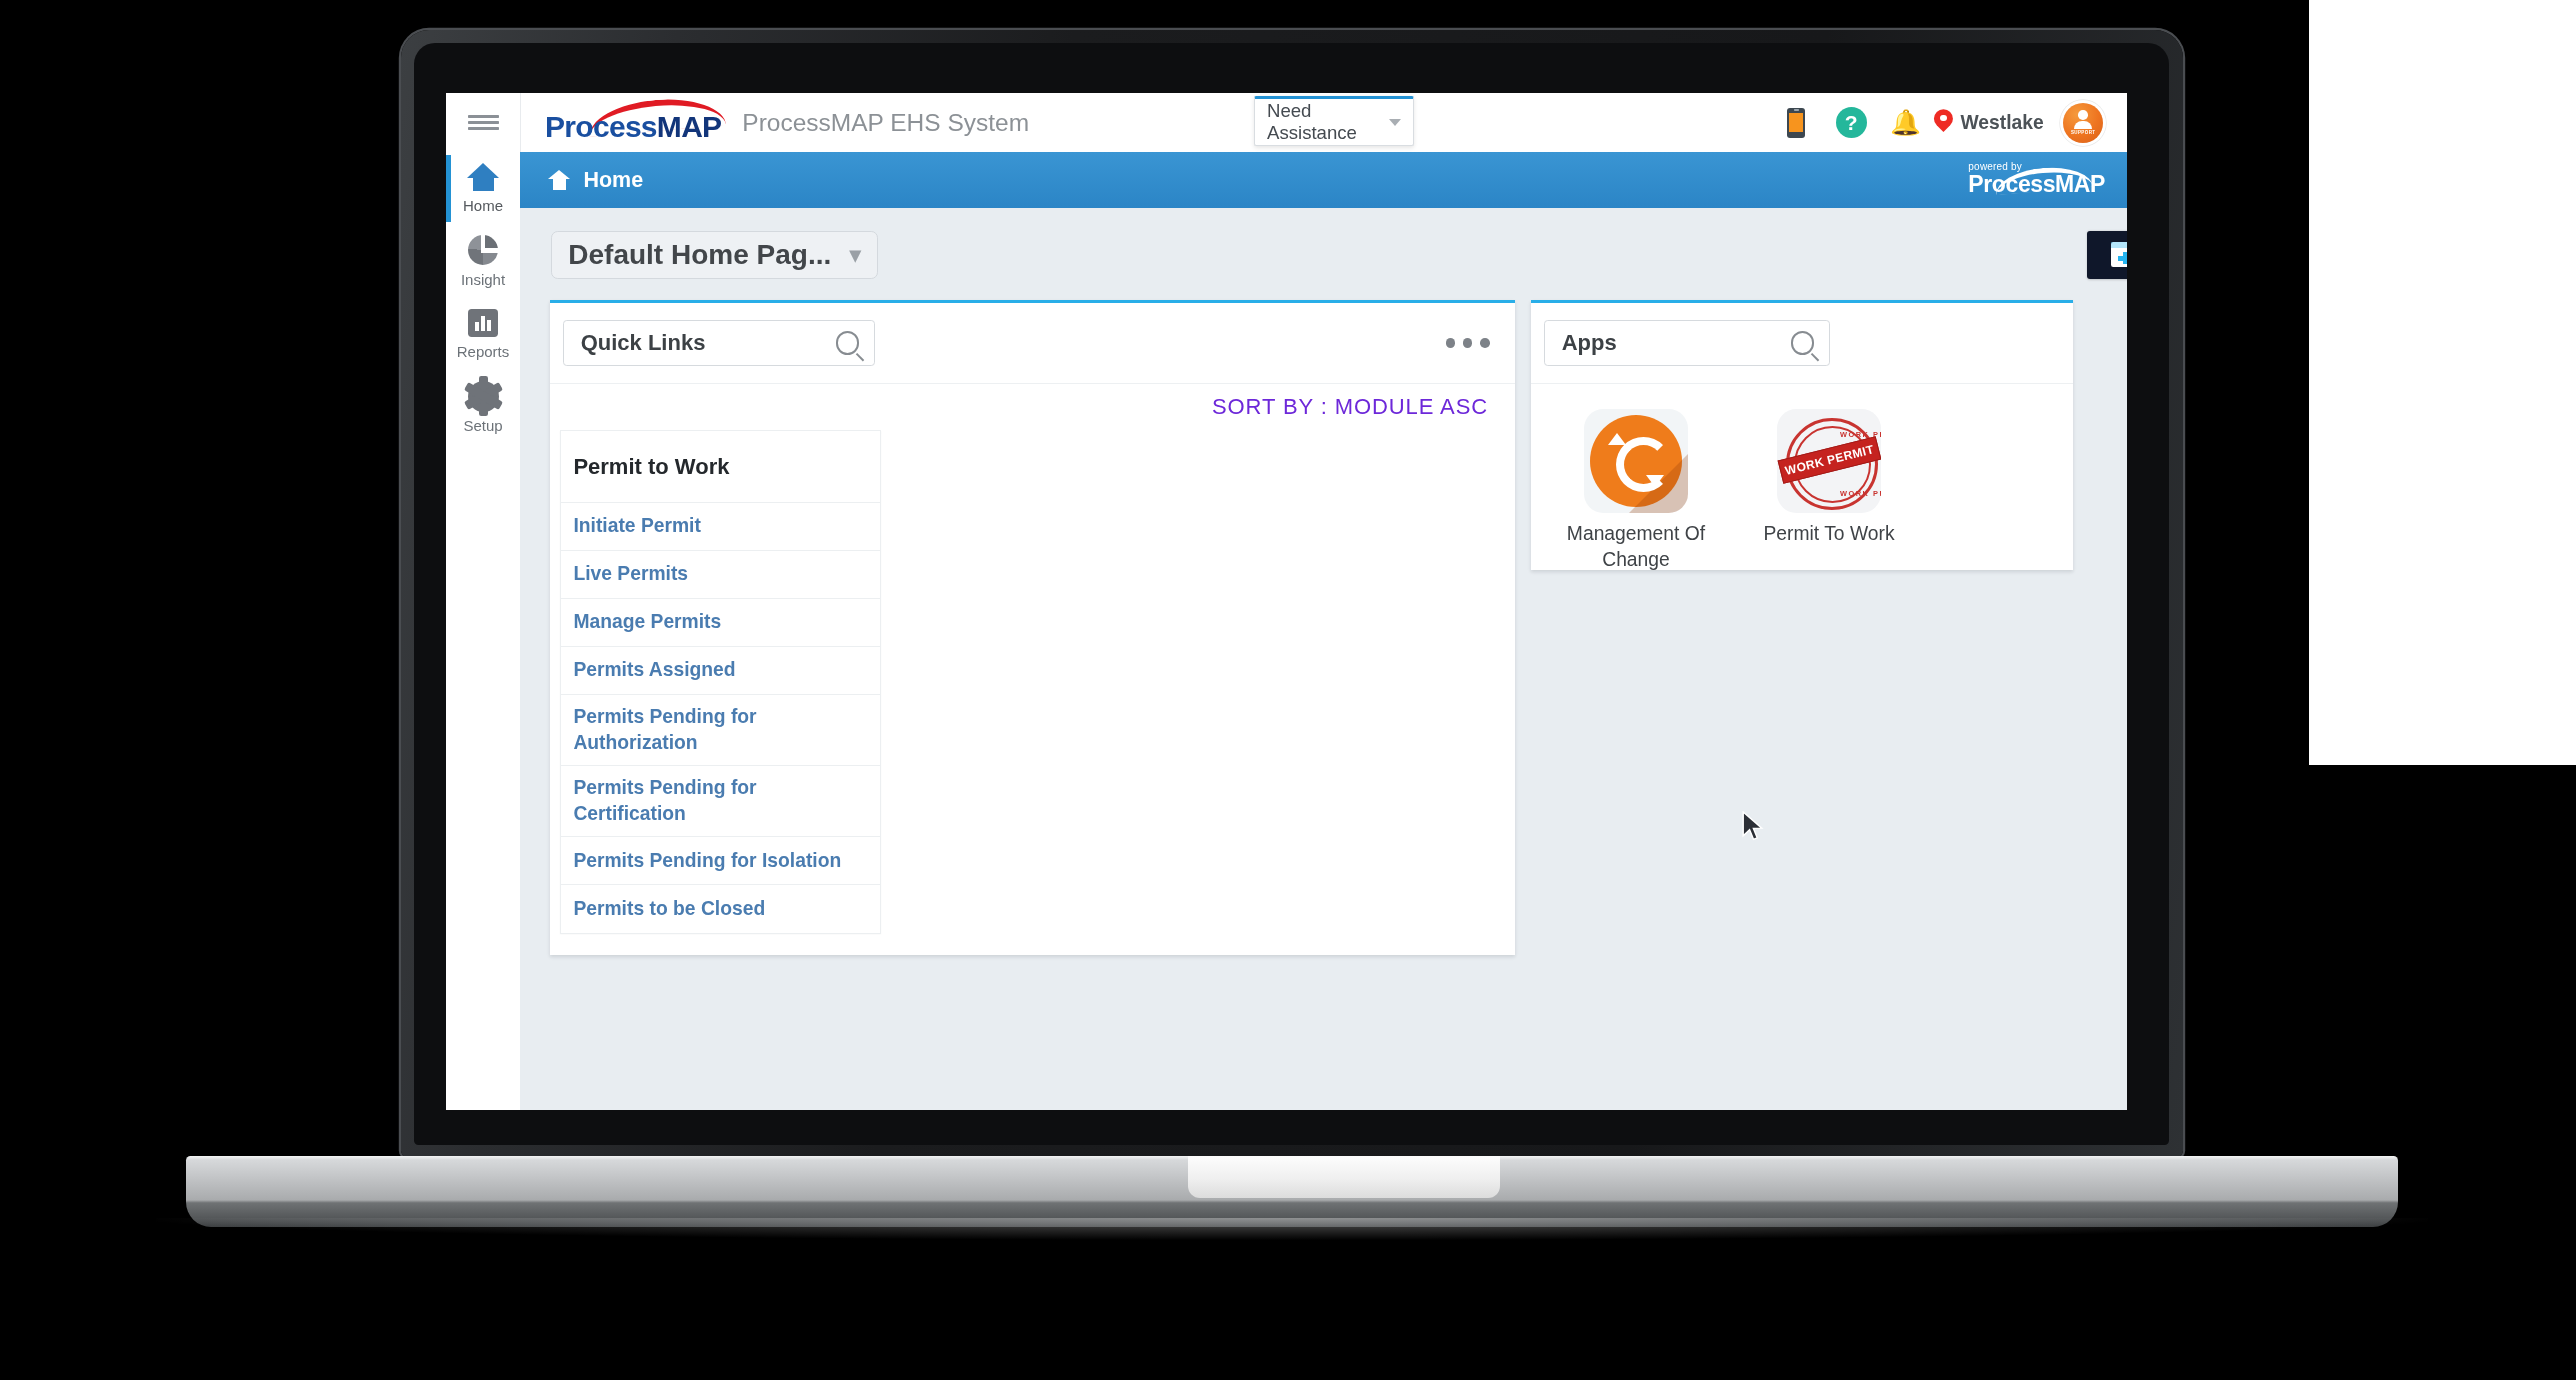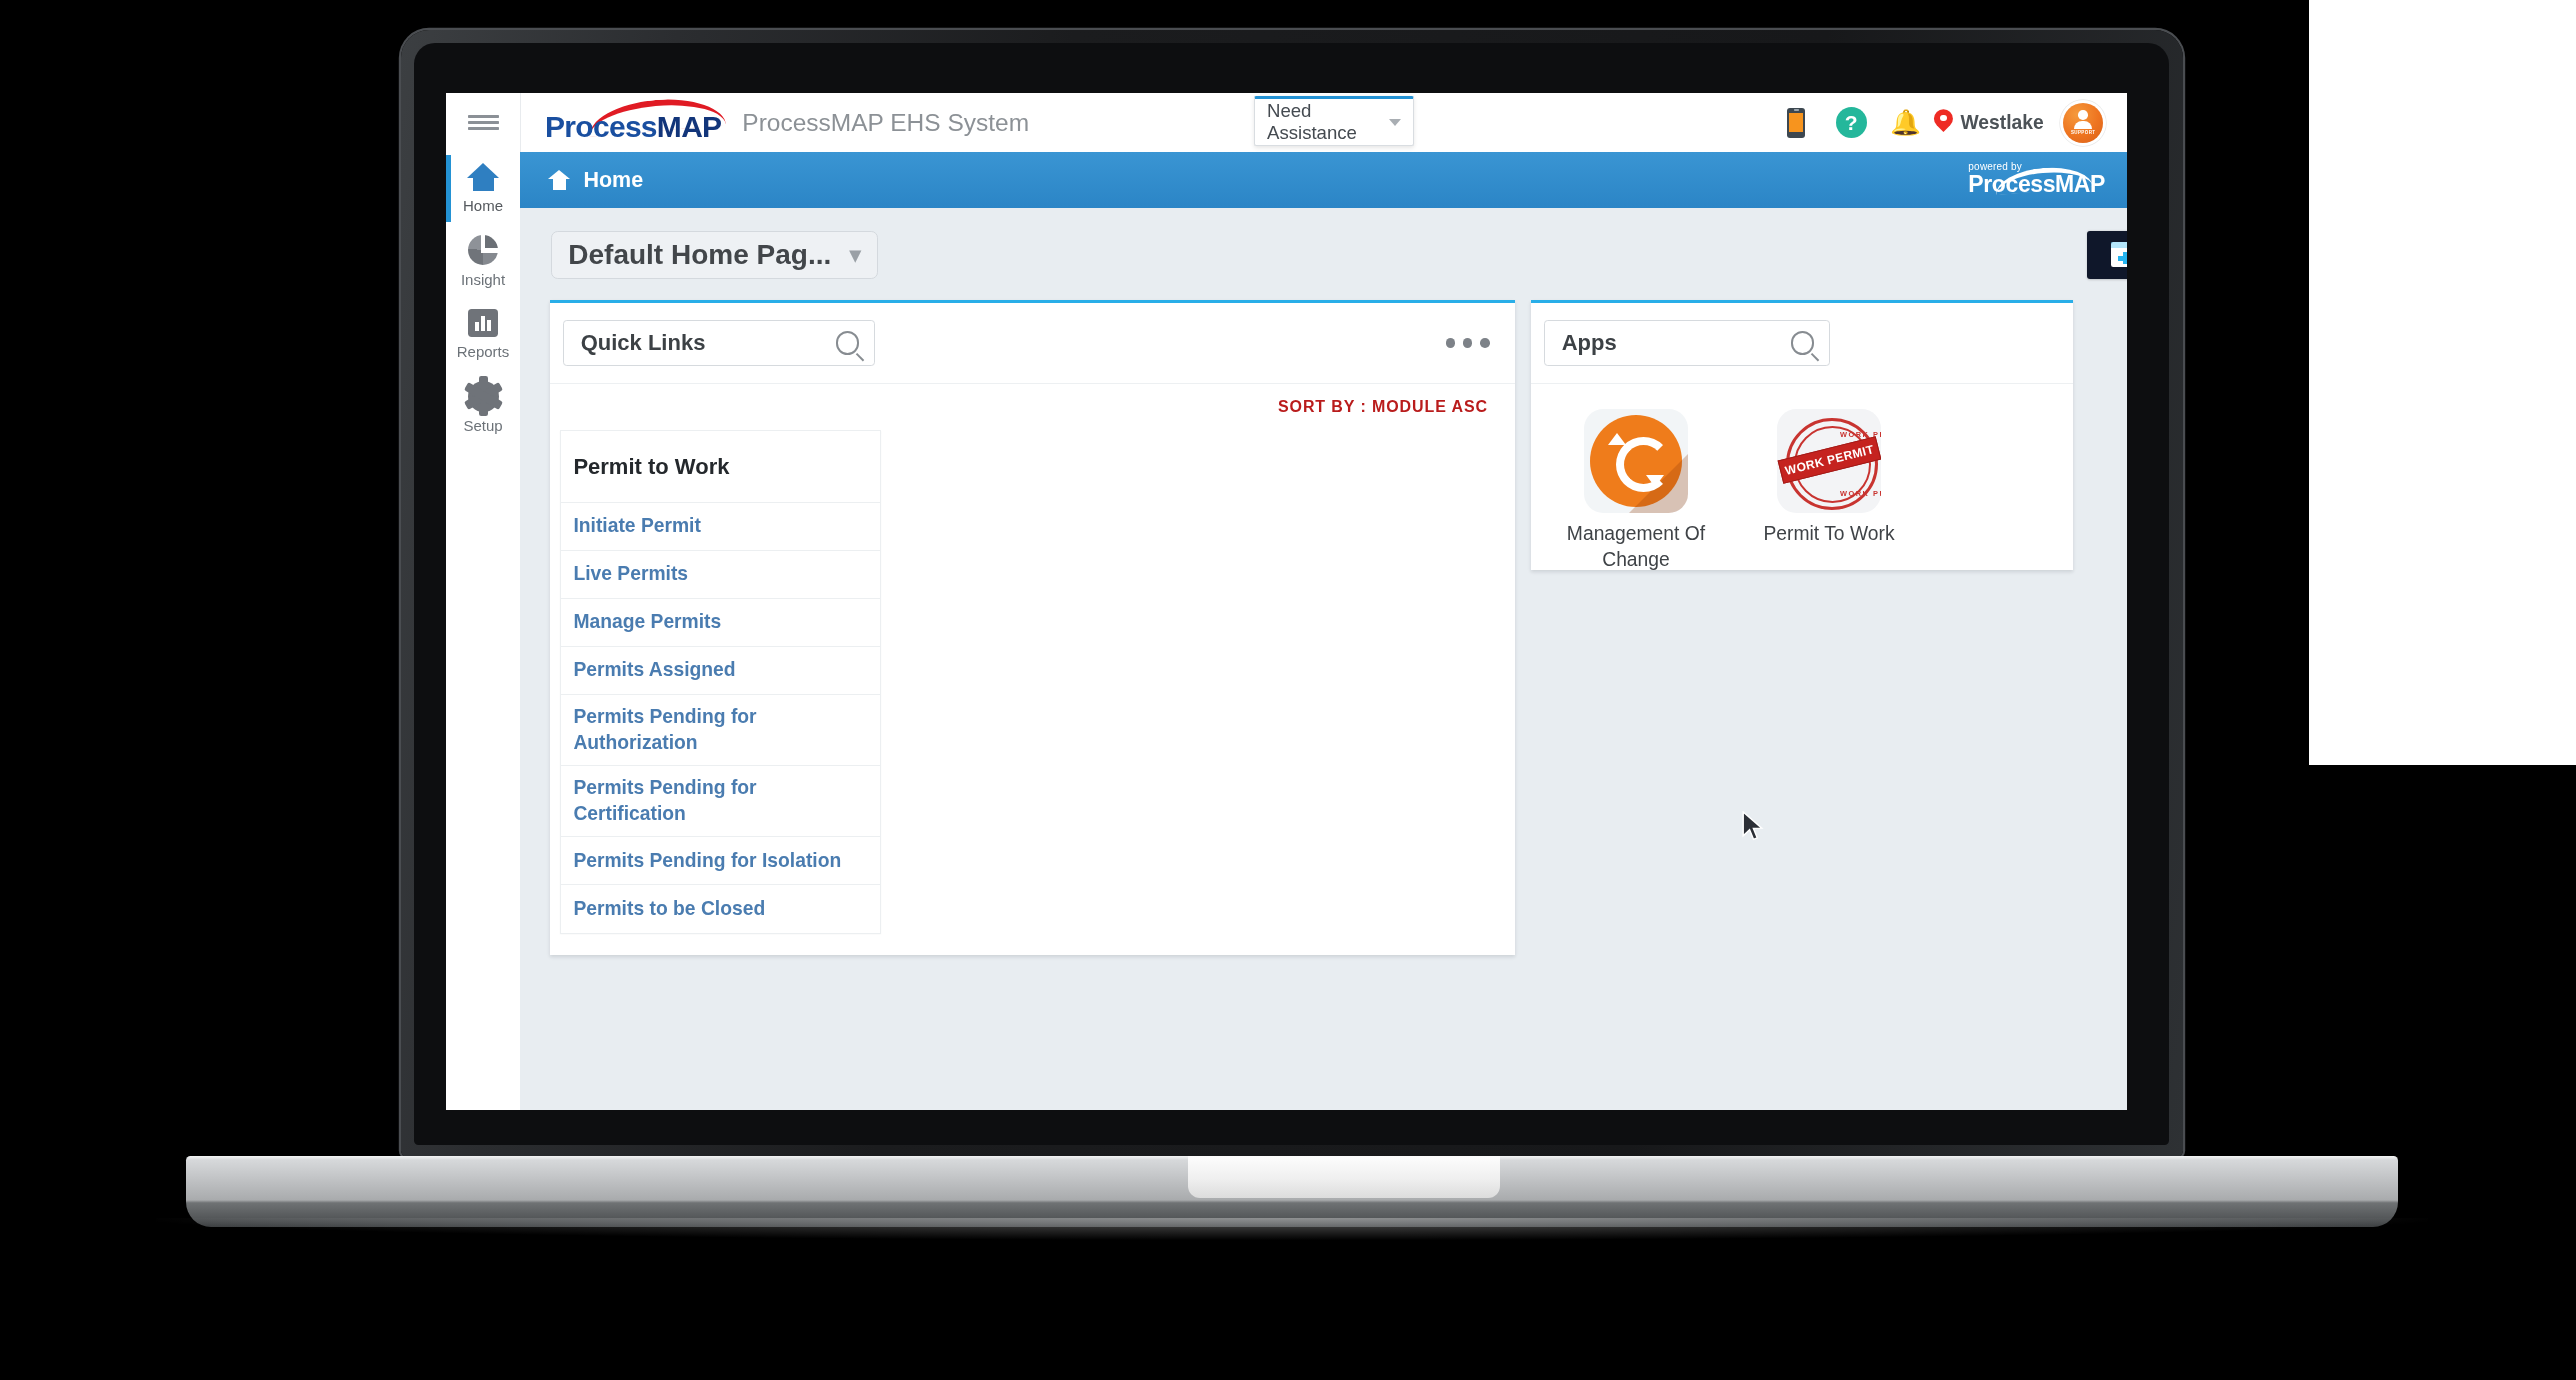--- a/index.html
+++ b/index.html
@@ -162,21 +162,21 @@
   .srchbox{
     height:46px;width:312px;border:0.7px solid #d6dade;border-radius:3.7px;background:#fff;
     display:flex;align-items:center;justify-content:space-between;padding:0 15px 0 16.3px;box-sizing:border-box;
   }
   .srchbox .t{font-size:22px;font-weight:700;color:#3c4145;}
   .mag{width:19.3px;height:19.3px;border:2.2px solid #878c91;border-radius:50%;position:relative;}
   .mag:after{content:"";position:absolute;right:-7.4px;bottom:-6px;width:9.7px;height:2.2px;background:#878c91;transform:rotate(45deg);}
   .dots{display:flex;gap:7.4px;padding-right:4.5px;}
   .dots i{width:9.7px;height:9.7px;border-radius:50%;background:#7d8288;display:block;}
   .sortrow{height:46px;border-top:0.7px solid #edf0f2;display:flex;align-items:center;justify-content:flex-end;padding-right:27px;}
-  .sortrow .s{font-size:16px;letter-spacing:0.9px;font-weight:700;color:#b91c1c;}
+  .sortrow .s{font-size:22px;letter-spacing:0.9px;font-weight:400;color:#6d28d9;}
   .qbody{padding:0 0 21px 0;display:flex;}
   .qcol{width:319px;margin-left:10.4px;border:0.7px solid #eceff1;box-shadow:0 0.7px 1.5px rgba(0,0,0,.05);}
   .qcol .modhead{height:71px;display:flex;align-items:center;padding-left:12px;border-bottom:0.7px solid #eceff1;}
   .qcol .modhead b{font-size:22px;color:#24282c;}
   .qlink{min-height:48px;border-bottom:0.7px solid #eceff1;display:flex;align-items:center;padding:9px 12px;box-sizing:border-box;}
   .qlink:last-child{border-bottom:none;}
   .qlink a{font-size:19.3px;color:#4a7cb0;font-weight:700;line-height:1.35;text-decoration:none;}
 
   .appsgrid{display:flex;padding:25px 0 0 31px;gap:45px;}
   .appitem{width:148px;text-align:center;}

